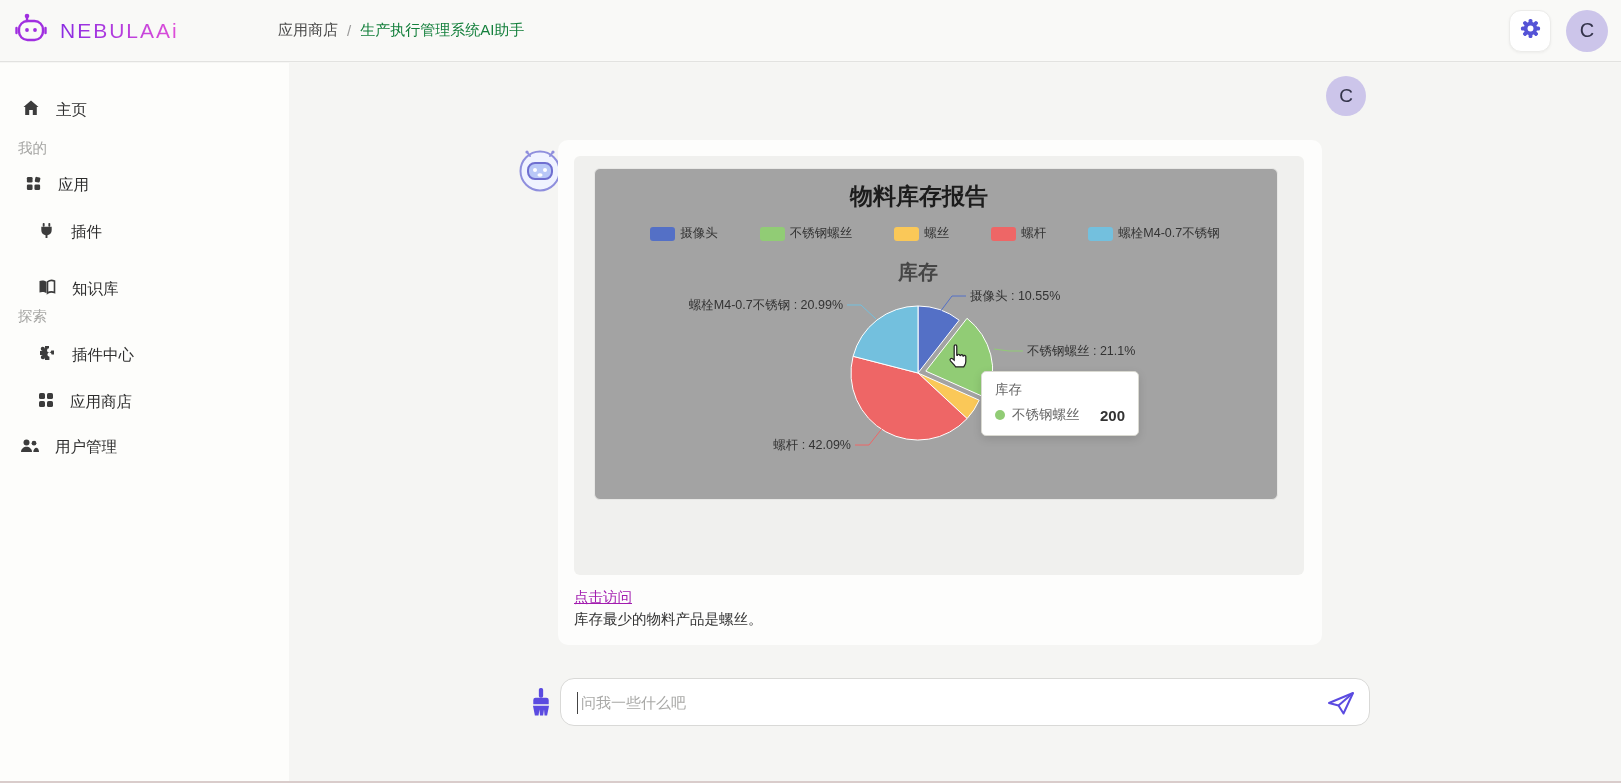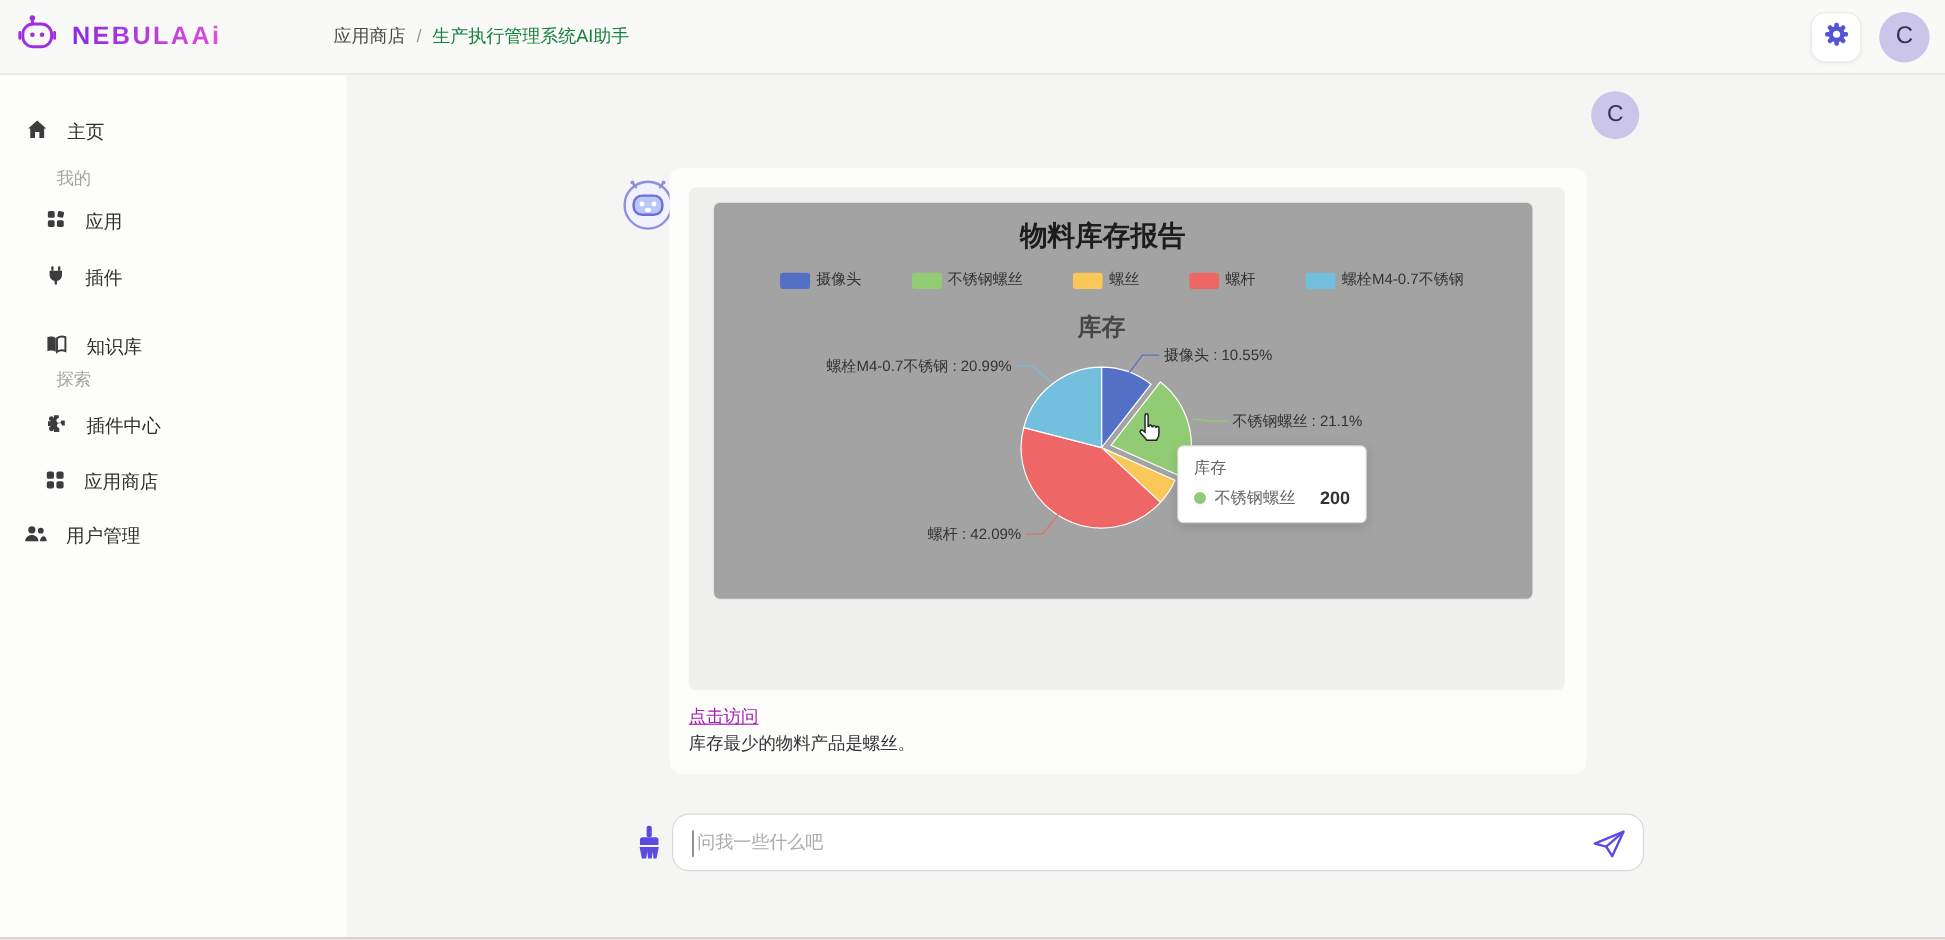--- a/index.html
+++ b/index.html
@@ -6,42 +6,42 @@
   html,body { width:1621px; height:783px; }
   body {
     font-family:"Liberation Sans","DejaVu Sans",sans-serif;
     background:#f6f6f4; overflow:hidden; position:relative; color:#333;
   }
   
   .topbar { position:absolute; top:0; left:0; right:0; height:62px;
     background:#f9f9f7; border-bottom:1px solid #e2e2e0;
     display:flex; align-items:center; z-index:5; }
   .logo-area { width:278px; display:flex; align-items:center; gap:10px; padding-left:14px; }
-  .logo-text { font-size:21px; font-weight:700; letter-spacing:2px;
+  .logo-text { font-size:21px; font-weight:400; letter-spacing:2px;
     background:linear-gradient(90deg,#8a2be2,#e04fd8);
     -webkit-background-clip:text; background-clip:text; color:transparent; }
   .breadcrumb { display:flex; align-items:center; gap:9px; font-size:15px; }
   .crumb-parent { color:#4a4a4a; cursor:pointer; }
   .crumb-sep { color:#9a9a9a; }
   .crumb-current { color:#15803d; }
   .topbar-right { margin-left:auto; display:flex; align-items:center; gap:15px; padding-right:13px; }
   .gear-btn { width:42px; height:42px; background:#fff; border:1px solid #ececea;
     border-radius:12px; display:flex; align-items:center; justify-content:center;
     box-shadow:0 1px 3px rgba(0,0,0,.05); cursor:pointer; }
   .avatar-circle { width:42px; height:42px; border-radius:50%; background:#ccc5ea;
     color:#33334a; display:flex; align-items:center; justify-content:center;
     font-size:20px; cursor:pointer; }
   
   .sidebar { position:absolute; top:63px; left:0; width:289px; bottom:2px; background:#fdfdfb; }
   .side-item { position:absolute; display:flex; align-items:center; gap:16px;
     font-size:15.5px; color:#2e2e2e; cursor:pointer; height:26px; }
-  .side-section { position:absolute; font-size:14.5px; color:#a5a5a3;margin-left:29px; }
+  .side-section { position:absolute; font-size:14.5px; color:#a5a5a3; }
   .si-home { top:34px; left:22px; }
   .sec-mine { top:76px; left:18px; }
-  .si-apps { top:109px; left:38px; }
+  .si-apps { top:109px; left:25px; }
   .si-plugin { top:156px; left:38px; }
   .si-kb { top:203px; left:38px;margin-top:10px; }
   .sec-explore { top:244px; left:18px; }
   .si-pcenter { top:279px; left:38px; }
   .si-store { top:326px; left:38px; }
   .si-users { top:371px; left:20px; }
   .side-item svg { flex:0 0 auto; }
   
   .main { position:absolute; top:63px; left:289px; right:0; bottom:2px; background:#f5f5f3; }
   

